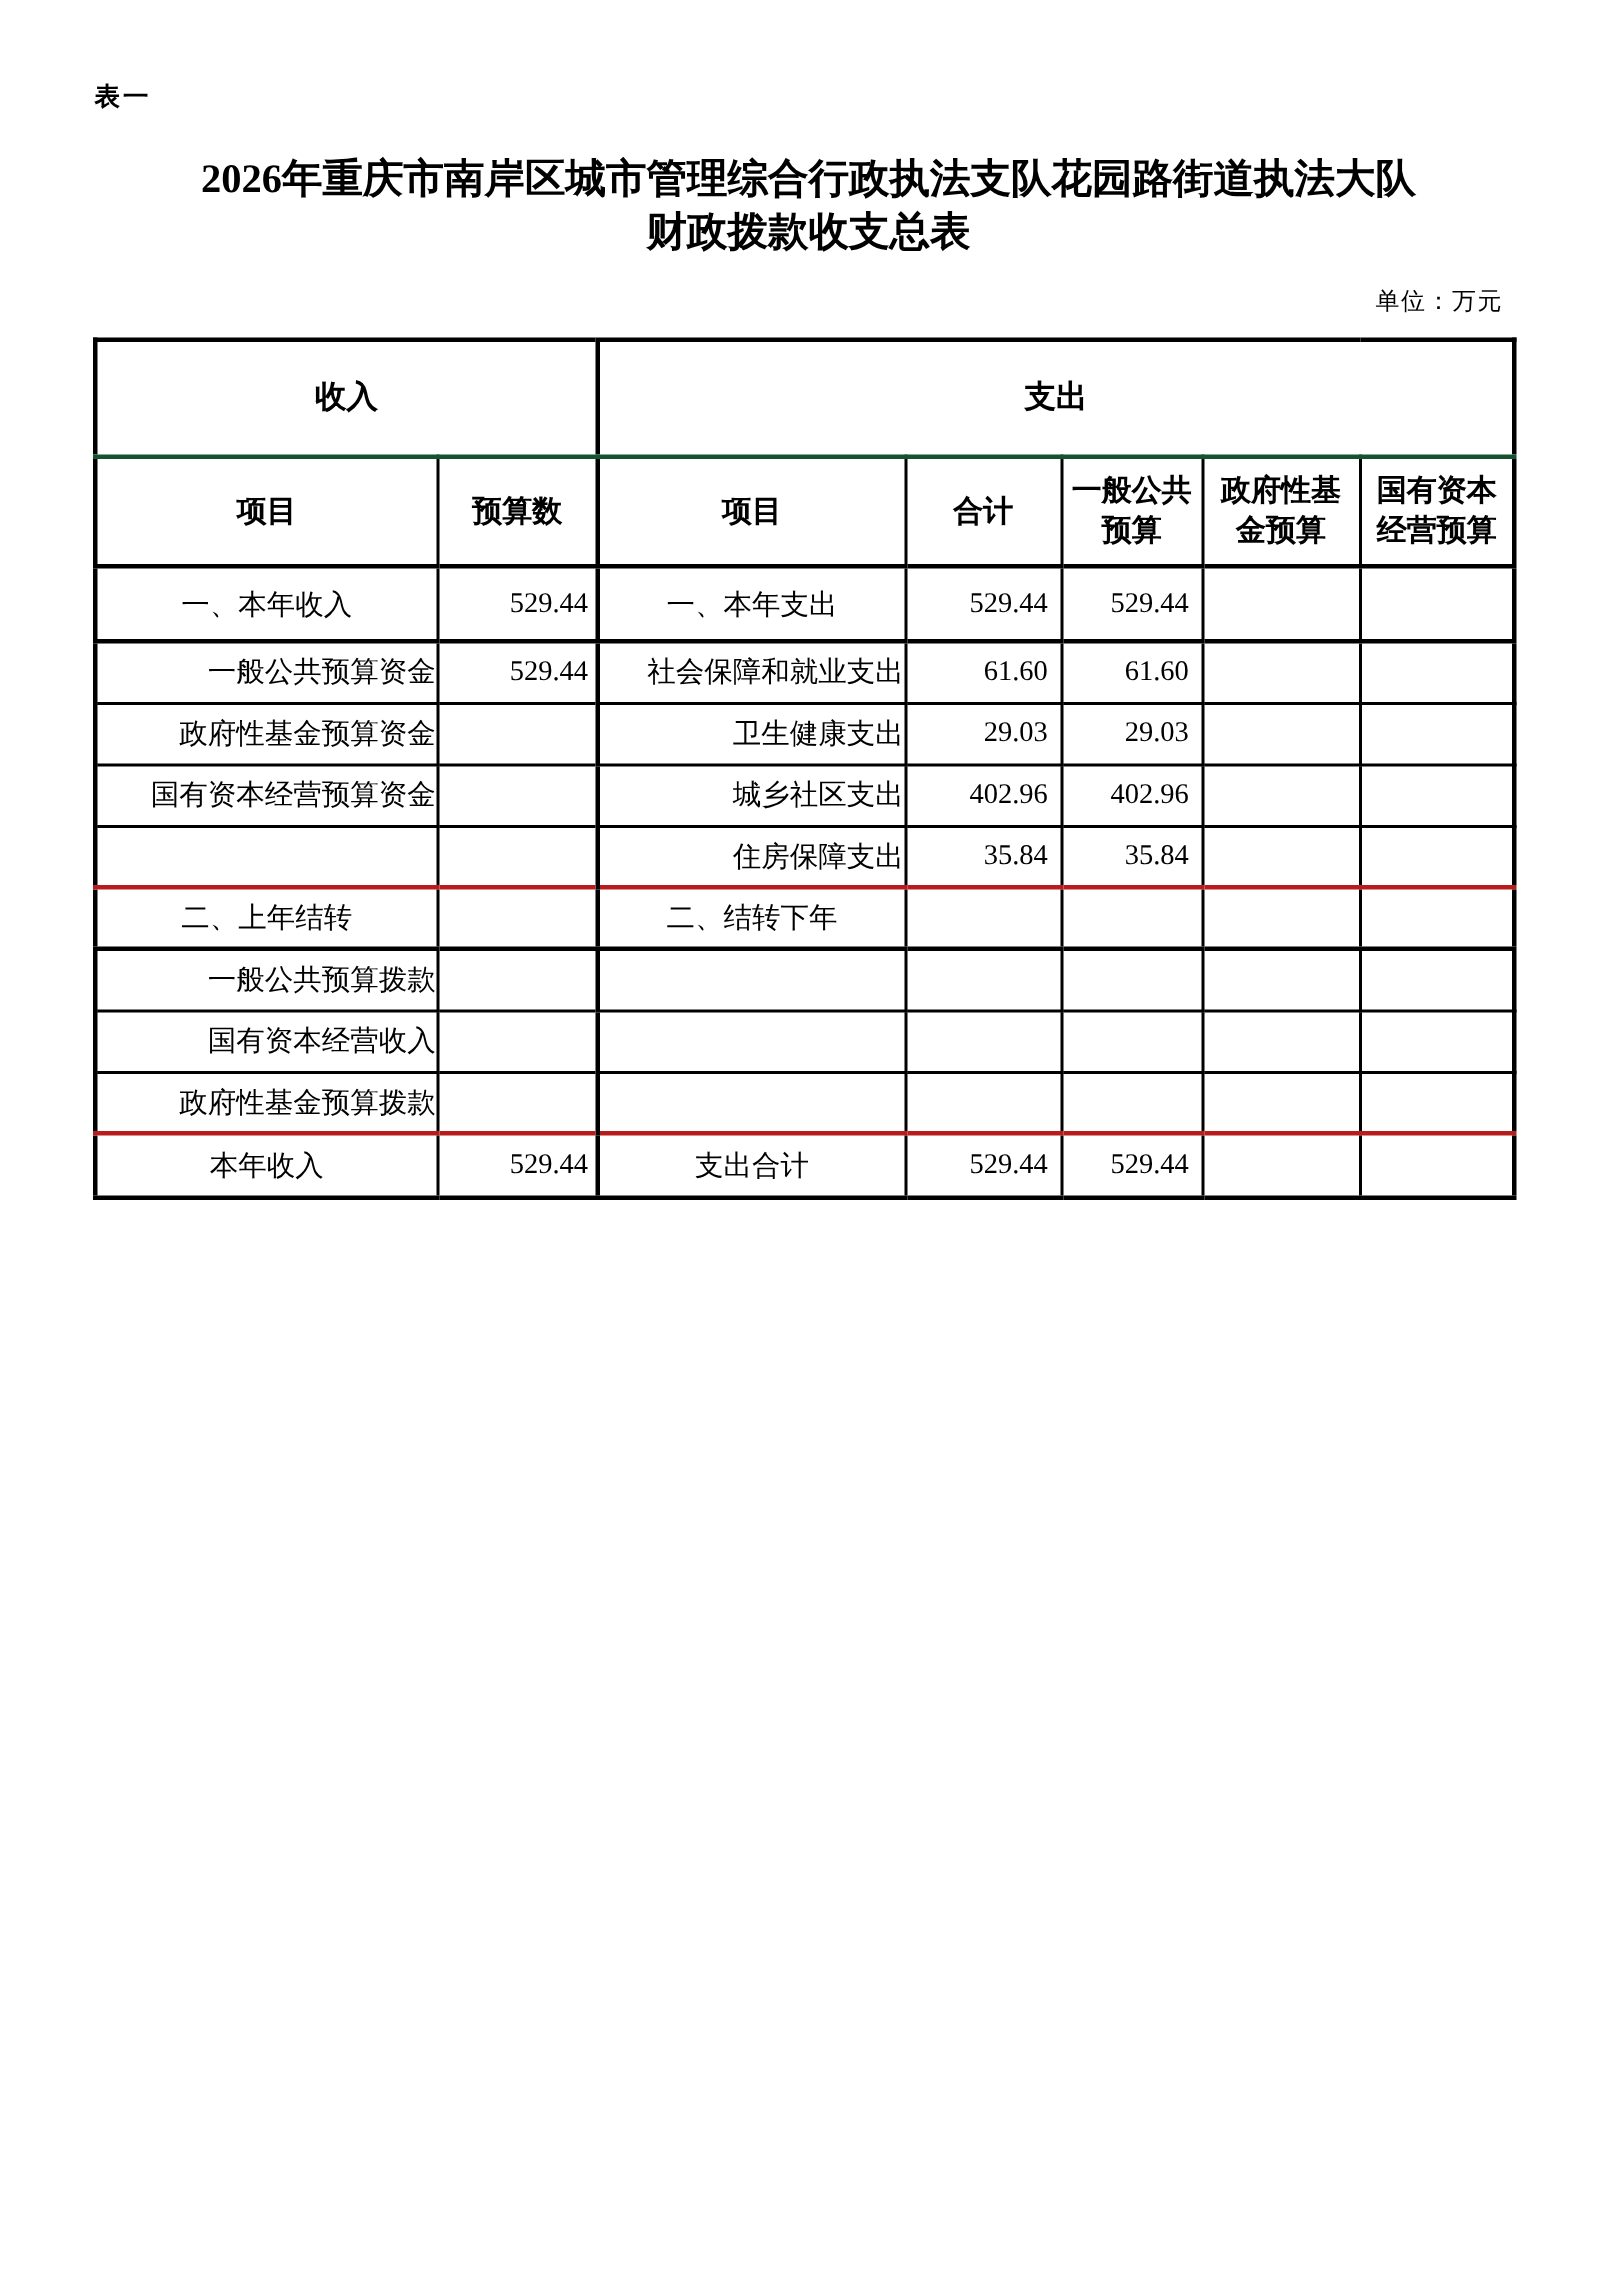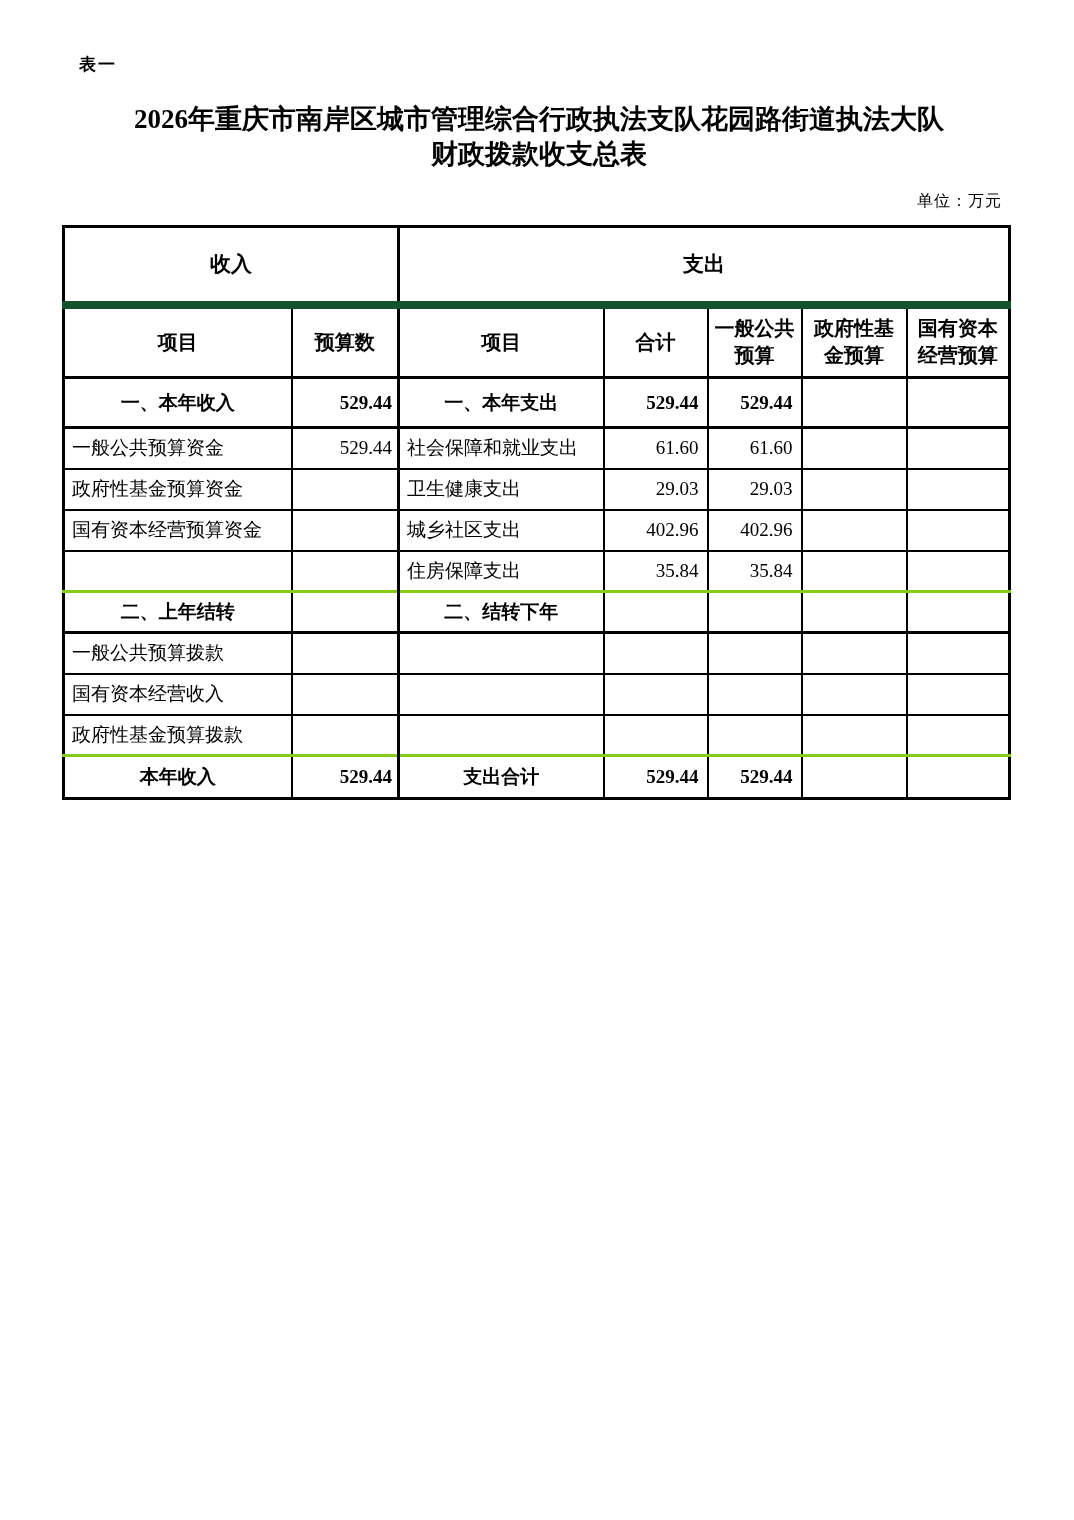--- a/index.html
+++ b/index.html
@@ -13,21 +13,20 @@
     font-family: "Liberation Serif", "DejaVu Serif", serif;
     overflow: hidden;
   }
   .table-label {
     position: absolute;
     left: 63px;
     top: 53px;
     font-size: 17px;
     font-weight: bold;
     letter-spacing: 2px;
-    margin-left: 16px;
   }
   .doc-title {
     position: absolute;
     top: 100px;
     left: 0;
     width: 100%;
     margin: 2px;
     text-align: center;
     font-size: 27px;
     line-height: 35px;
@@ -65,34 +64,34 @@
     text-align: center;
     white-space: normal;
     line-height: 1.35;
     padding: 0 4px;
   }
   .budget-table td {
     font-size: 19px;
     padding: 0;
   }
   tr.hrow1 { height: 78px; }
-  tr.hrow1 th { border-bottom: 8px solid #14532d; font-size: 21px; }
+  tr.hrow1 th { border-bottom: 3px solid #14532d; font-size: 21px; }
   tr.hrow2 { height: 73px; }
   tr.hrow2 th { border-bottom: 3px solid #000000; }
   tbody tr { height: 41px; }
   tbody tr:first-child { height: 50px; }
   tbody tr:last-child { height: 43px; }
   tr.section-row td {
-    font-weight: bold;
-    border-top: 3px solid #84cc16;
+    font-weight: normal;
+    border-top: 3px solid #b91c1c;
     border-bottom: 3px solid #000000;
   }
   
   .sec-divider { border-left: 3px solid #000000 !important; }
-  .c-left   { text-align: left;  padding-left: 7px !important;  }
+  .c-left   { text-align: right;  padding-left: 7px !important;  }
   .c-center { text-align: center; }
   .c-num    { text-align: right; padding-right: 8px !important; }
   .c-num-tight { text-align: right; padding-right: 5px !important; }
 </style>
 </head>
 <body>
 
 <div class="page">
 
   <div class="table-label">表一</div>

